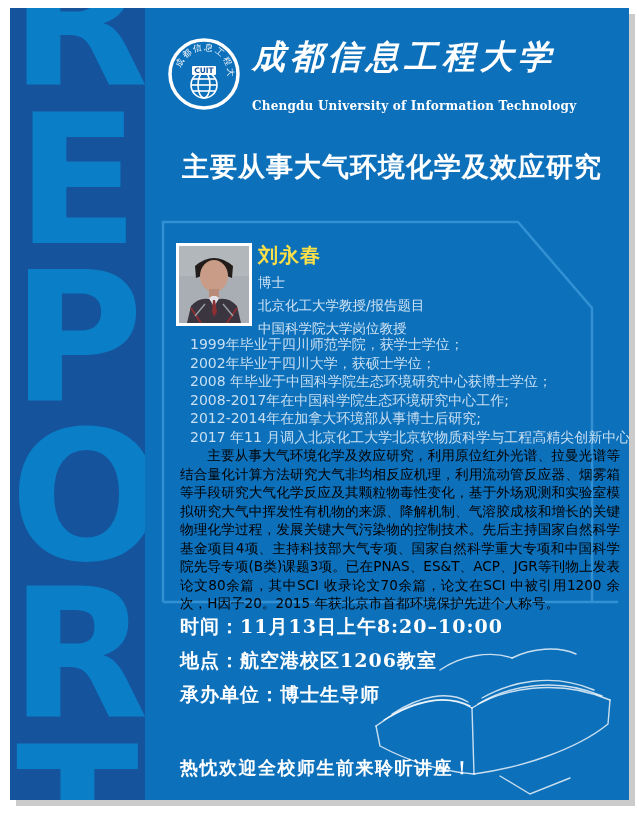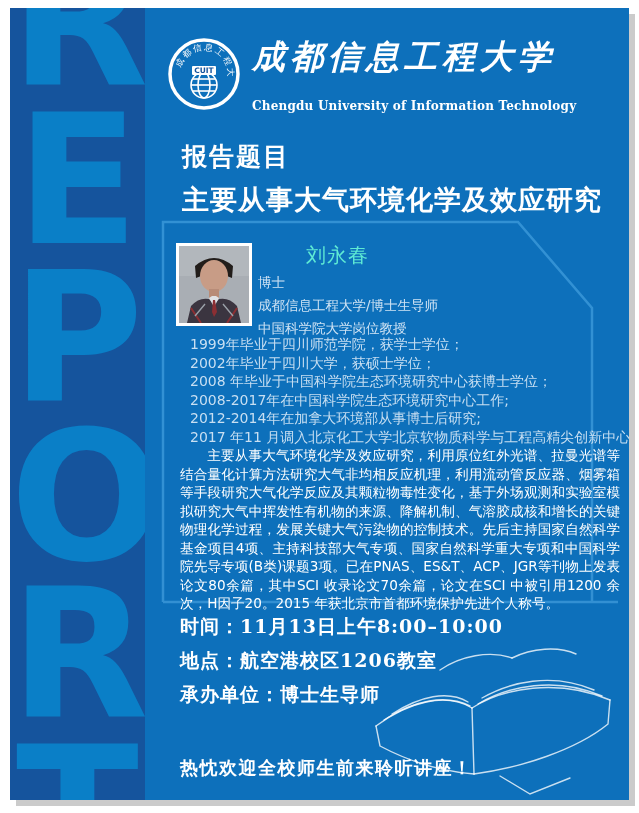--- a/index.html
+++ b/index.html
@@ -35,28 +35,28 @@
   
   .title-block { position:absolute; left:172px; top:132px; color:#fff;
                  font-family:"DejaVu Serif","Liberation Serif",serif; font-weight:bold; }
   .title-label { font-size:25px; letter-spacing:2px; }
   .title-topic { font-size:27px; letter-spacing:1px; margin-top:9px; white-space:nowrap; }
 
   
   .photo { position:absolute; left:166px; top:235px; width:76px; height:83px;
            border:3px solid #ffffff; background:#a9aeb4; }
   .speaker-text { position:absolute; left:248px; top:234px; color:#cfe3f4; }
-  .speaker-name { color:#5eead4; font-weight:normal; font-size:20px; letter-spacing:1px;margin-left:48px; }
+  .speaker-name { color:#fde047; font-weight:bold; font-size:20px; letter-spacing:1px; }
   .speaker-line { font-size:13.5px; margin-top:5px; white-space:nowrap; }
 
   
   .cv-list { position:absolute; left:180px; top:327px; font-size:14px; line-height:18.5px;
              color:#c8dff2; list-style:none; white-space:nowrap; }
   .intro { position:absolute; left:170px; top:438px; width:440px; font-size:13.6px;
-           line-height:18.5px; color:#ffffff; text-indent:2em; text-align:justify; }
+           line-height:18.5px; color:#000000; text-indent:2em; text-align:justify; }
 
   
   .meeting { position:absolute; left:170px; top:606px; color:#ffffff;
              font-family:"DejaVu Serif","Liberation Serif",serif; font-weight:bold;
              font-size:19px; }
   .meeting div { margin-bottom:8px; white-space:nowrap; letter-spacing:1px; }
 
   
   .welcome { position:absolute; left:170px; top:748px; color:#ffffff;
              font-family:"DejaVu Serif","Liberation Serif",serif; font-weight:bold;
@@ -118,21 +118,20 @@
         <rect x="24" y="28" width="24" height="9" fill="#ffffff" rx="1"></rect>
         <text x="36" y="35.4" font-size="7.5" font-weight="bold" fill="#15549d" text-anchor="middle">CUIT</text>
       </svg>
       <div class="uni-names">
         <div class="uni-cn">成都信息工程大学</div>
         <div class="uni-en">Chengdu University of Information Technology</div>
       </div>
     </div>
 
     <div class="title-block">
-      <div class="title-label">报告题目</div>
       <div class="title-topic">主要从事大气环境化学及效应研究</div>
     </div>
 
     <div class="photo">
       <svg viewBox="0 0 70 77" width="70" height="77">
         <rect x="0" y="0" width="70" height="77" fill="#a9aeb4"></rect>
         <rect x="0" y="0" width="70" height="30" fill="#b2b7bc"></rect>
         <path d="M16,20 Q35,4 54,20 L53,32 Q35,24 17,32 Z" fill="#221d1a"></path>
         <ellipse cx="35" cy="30" rx="14" ry="16" fill="#c89c86"></ellipse>
         <rect x="30" y="43" width="10" height="9" fill="#b88c78"></rect>
@@ -140,37 +139,37 @@
         <path d="M30,52 L35,61 L40,52 L37,50 L33,50 Z" fill="#dfe2e6"></path>
         <path d="M34,54 L36,54 L38,66 L35,71 L33,66 Z" fill="#8c2f33"></path>
         <path d="M12,62 L22,77 M58,62 L48,77" stroke="#8c2f33" stroke-width="2" fill="none"></path>
         <path d="M16,70 L26,58 M54,70 L44,58" stroke="#9aa0a8" stroke-width="1.4" fill="none"></path>
       </svg>
     </div>
 
     <div class="speaker-text">
       <div class="speaker-name">刘永春</div>
       <div class="speaker-line">博士</div>
-      <div class="speaker-line">成都信息工程大学/博士生导师</div>
+      <div class="speaker-line">北京化工大学教授/报告题目</div>
       <div class="speaker-line">中国科学院大学岗位教授</div>
     </div>
 
     <ul class="cv-list">
       <li>1999年毕业于四川师范学院，获学士学位；</li>
       <li>2002年毕业于四川大学，获硕士学位；</li>
       <li>2008 年毕业于中国科学院生态环境研究中心获博士学位；</li>
       <li>2008-2017年在中国科学院生态环境研究中心工作;</li>
       <li>2012-2014年在加拿大环境部从事博士后研究;</li>
       <li>2017 年11 月调入北京化工大学北京软物质科学与工程高精尖创新中心任全职教授。</li>
     </ul>
 
     <p class="intro">主要从事大气环境化学及效应研究，利用原位红外光谱、拉曼光谱等结合量化计算方法研究大气非均相反应机理，利用流动管反应器、烟雾箱等手段研究大气化学反应及其颗粒物毒性变化，基于外场观测和实验室模拟研究大气中挥发性有机物的来源、降解机制、气溶胶成核和增长的关键物理化学过程，发展关键大气污染物的控制技术。先后主持国家自然科学基金项目4项、主持科技部大气专项、国家自然科学重大专项和中国科学院先导专项(B类)课题3项。已在PNAS、ES&amp;T、ACP、JGR等刊物上发表论文80余篇，其中SCI 收录论文70余篇，论文在SCI 中被引用1200 余次，H因子20。2015 年获北京市首都环境保护先进个人称号。</p>
 
     <div class="meeting">
-      <div>时间：11月13日上午8:00–10:00</div>
+      <div>时间：11月13日上午8:20–10:00</div>
       <div>地点：航空港校区1206教室</div>
       <div>承办单位：博士生导师</div>
     </div>
 
     <div class="welcome">热忱欢迎全校师生前来聆听讲座！</div>
 
   </div>
 </div>
 
 </body></html>

